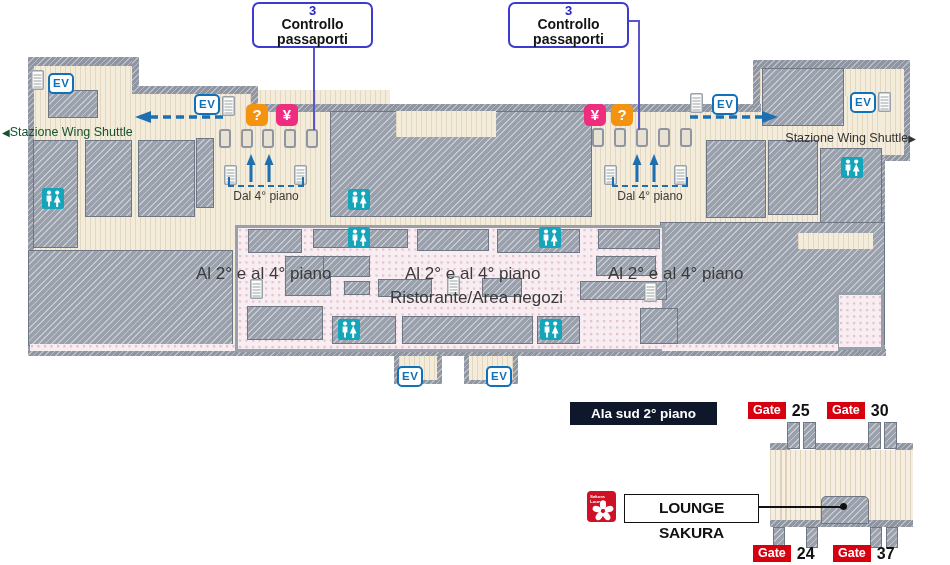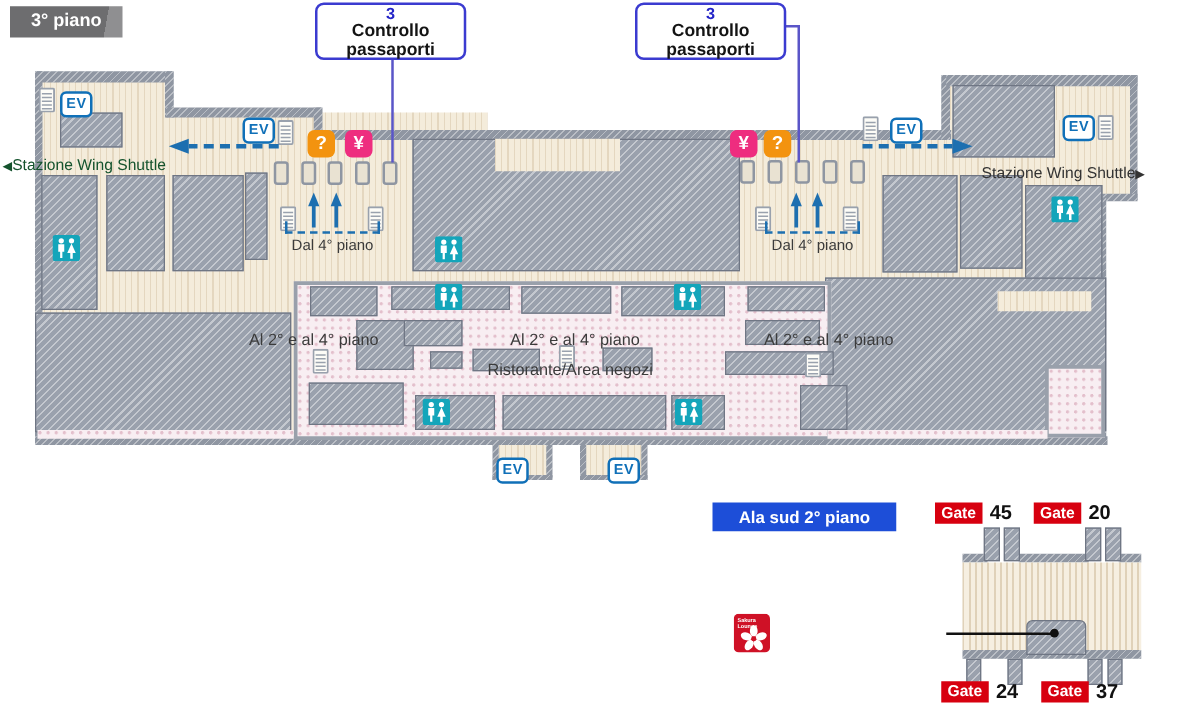--- a/index.html
+++ b/index.html
@@ -13,28 +13,28 @@
   
   .hb{background-color:#9aa1ad;background-image:repeating-linear-gradient(135deg,rgba(255,255,255,.42) 0 1.2px,transparent 1.2px 4.5px);border:1.5px solid #6f7684;box-sizing:border-box;}
   .pb{background-color:#9aa1ad;background-image:repeating-linear-gradient(135deg,rgba(255,255,255,.42) 0 1.2px,transparent 1.2px 4.5px);border:1px solid #6f7684;box-sizing:border-box;}
   
   .pink{background-color:#f8eef2;background-image:radial-gradient(circle at 2px 2px,rgba(213,160,178,.6) 1.1px,transparent 1.5px);background-size:6.5px 6.5px;border:3px solid #99a0ab;box-sizing:border-box;}
   .pink.strip{border:none;}
   .booth{width:12px;height:19px;background:#e9e2d2;border:2px solid #8f96a2;border-radius:3px;box-sizing:border-box;}
   .ev{height:17px;padding:0 3px;background:#fff;border:2.5px solid #1070b8;border-radius:5px;color:#1070b8;font-weight:bold;font-size:11.5px;line-height:16px;letter-spacing:.5px;}
   .sq{width:22px;height:22px;border-radius:5.5px;color:#fff;font-weight:bold;font-size:15px;text-align:center;line-height:22px;}
   .mlabel{font-size:12px;color:#3b3b3b;white-space:nowrap;}
-  .small{font-size:13px;}
+  .small{font-size:17px;}
   .ctr{text-align:center;}
   .leader{background:#5a55c8;}
   .callout{background:#fff;border:2px solid #3b3bd0;border-radius:7px;text-align:center;padding-top:1px;box-sizing:border-box;z-index:30;}
   .callout .n{color:#2424c8;font-weight:bold;font-size:13px;line-height:12px;display:block;}
   .callout .t{color:#141414;font-weight:bold;font-size:14px;line-height:14.5px;display:block;}
   .hdr{background:linear-gradient(100deg,#6d6d6f 84%,#8f8f91 84%);color:#fff;font-weight:bold;font-size:14.5px;line-height:25px;text-align:center;}
-  .hdr2{background:#1d4ed8;color:#fff;font-weight:bold;font-size:13.5px;line-height:23px;text-align:center;}
+  .hdr2{background:#0f172a;color:#fff;font-weight:bold;font-size:13.5px;line-height:23px;text-align:center;}
   .gate{background:#d7000f;color:#fff;font-weight:bold;font-size:12.5px;line-height:17px;padding:0 5px;height:17px;}
   .gnum{color:#111;font-weight:bold;font-size:16px;line-height:17px;}
   .grow{display:flex;gap:6px;align-items:center;z-index:20;}
   .brk{border:2px dashed #1d6fb0;border-top:none;box-sizing:border-box;}
   .loungebox{background:#fff;border:1.5px solid #111;color:#111;font-weight:bold;font-size:15.5px;text-align:center;line-height:25px;letter-spacing:-.2px;z-index:22;}
   .z20{z-index:20;} .z30{z-index:30;}
 </style>
 </head>
 <body>
 
@@ -231,23 +231,20 @@
           <path d="M2.5 17h8M2.5 14h8M2.5 11h8M2.5 8h8M2.5 5h8" stroke="#99a1ad" stroke-width="1.2"></path>
         </svg></div>
       <div class="abs ev z20" style="left: 48px; top: 73px;">EV</div>
       <div class="abs ev z20" style="left: 194px; top: 94px;">EV</div>
       <div class="abs ev z20" style="left: 712px; top: 94px;">EV</div>
       <div class="abs ev z20" style="left: 850px; top: 92px;">EV</div>
       <div class="abs ev z20" style="left: 397px; top: 366px;">EV</div>
       <div class="abs ev z20" style="left: 486px; top: 366px;">EV</div>
     </div>
 
-  <div class="abs hdr" style="left:8px;top:5px;width:90px;height:25px;">
-    <span>3° piano</span>
-  </div>
 
   <svg class="abs z20" style="left:133px;top:109px;" width="92" height="16">
     <line x1="90" y1="8" x2="18" y2="8" stroke="#1d6fb0" stroke-width="3.5" stroke-dasharray="8 5"></line>
     <polygon points="2,8 18,2 18,14" fill="#1d6fb0"></polygon>
   </svg>
   <svg class="abs z20" style="left:688px;top:109px;" width="92" height="16">
     <line x1="2" y1="8" x2="74" y2="8" stroke="#1d6fb0" stroke-width="3.5" stroke-dasharray="8 5"></line>
     <polygon points="90,8 74,2 74,14" fill="#1d6fb0"></polygon>
   </svg>
 
@@ -305,38 +302,41 @@
   <div class="abs leader z20" style="left:638px;top:20px;width:2px;height:110px;"></div>
 
   <div class="abs hdr2" style="left:570px;top:402px;width:147px;height:23px;">
     <span>Ala sud 2° piano</span>
   </div>
 
   <div class="abs beige ins" style="left:770px;top:450px;width:143px;height:70px;"></div>
 
   <div class="abs grow" style="left:748px;top:402px;">
     <span class="gate">Gate</span>
-    <span class="gnum">45</span>
+    <span class="gnum">25</span>
   </div>
   <div class="abs grow" style="left:827px;top:402px;">
     <span class="gate">Gate</span>
-    <span class="gnum">20</span>
+    <span class="gnum">30</span>
   </div>
   <div class="abs grow" style="left:753px;top:545px;">
     <span class="gate">Gate</span>
     <span class="gnum">24</span>
   </div>
   <div class="abs grow" style="left:833px;top:545px;">
     <span class="gate">Gate</span>
     <span class="gnum">37</span>
   </div>
 
   <div class="abs hb z20" style="left:821px;top:496px;width:48px;height:28px;border-radius:5px 5px 0 0;"></div>
   <div class="abs z20" style="left:757px;top:506px;width:86px;height:1.5px;background:#111;"></div>
   <div class="abs z30" style="left:840px;top:503px;width:7px;height:7px;border-radius:50%;background:#111;"></div>
+  <div class="abs loungebox" style="left:624px;top:494px;width:133px;height:27px;">
+    <span>LOUNGE SAKURA</span>
+  </div>
   <svg class="abs z30" style="left:587px;top:491px;" width="29" height="31" viewBox="0 0 29 31">
     <rect width="29" height="31" rx="4" fill="#cf1126"></rect>
     <text x="3" y="6.5" font-size="4.4" font-weight="bold" fill="#fff">Sakura</text>
     <text x="3" y="11.5" font-size="4.4" font-weight="bold" fill="#fff">Lounge</text>
     <g fill="#fff">
       <ellipse cx="16" cy="13.8" rx="3.1" ry="4.6"></ellipse>
       <ellipse cx="16" cy="13.8" rx="3.1" ry="4.6" transform="rotate(72 16 20)"></ellipse>
       <ellipse cx="16" cy="13.8" rx="3.1" ry="4.6" transform="rotate(144 16 20)"></ellipse>
       <ellipse cx="16" cy="13.8" rx="3.1" ry="4.6" transform="rotate(216 16 20)"></ellipse>
       <ellipse cx="16" cy="13.8" rx="3.1" ry="4.6" transform="rotate(288 16 20)"></ellipse>

